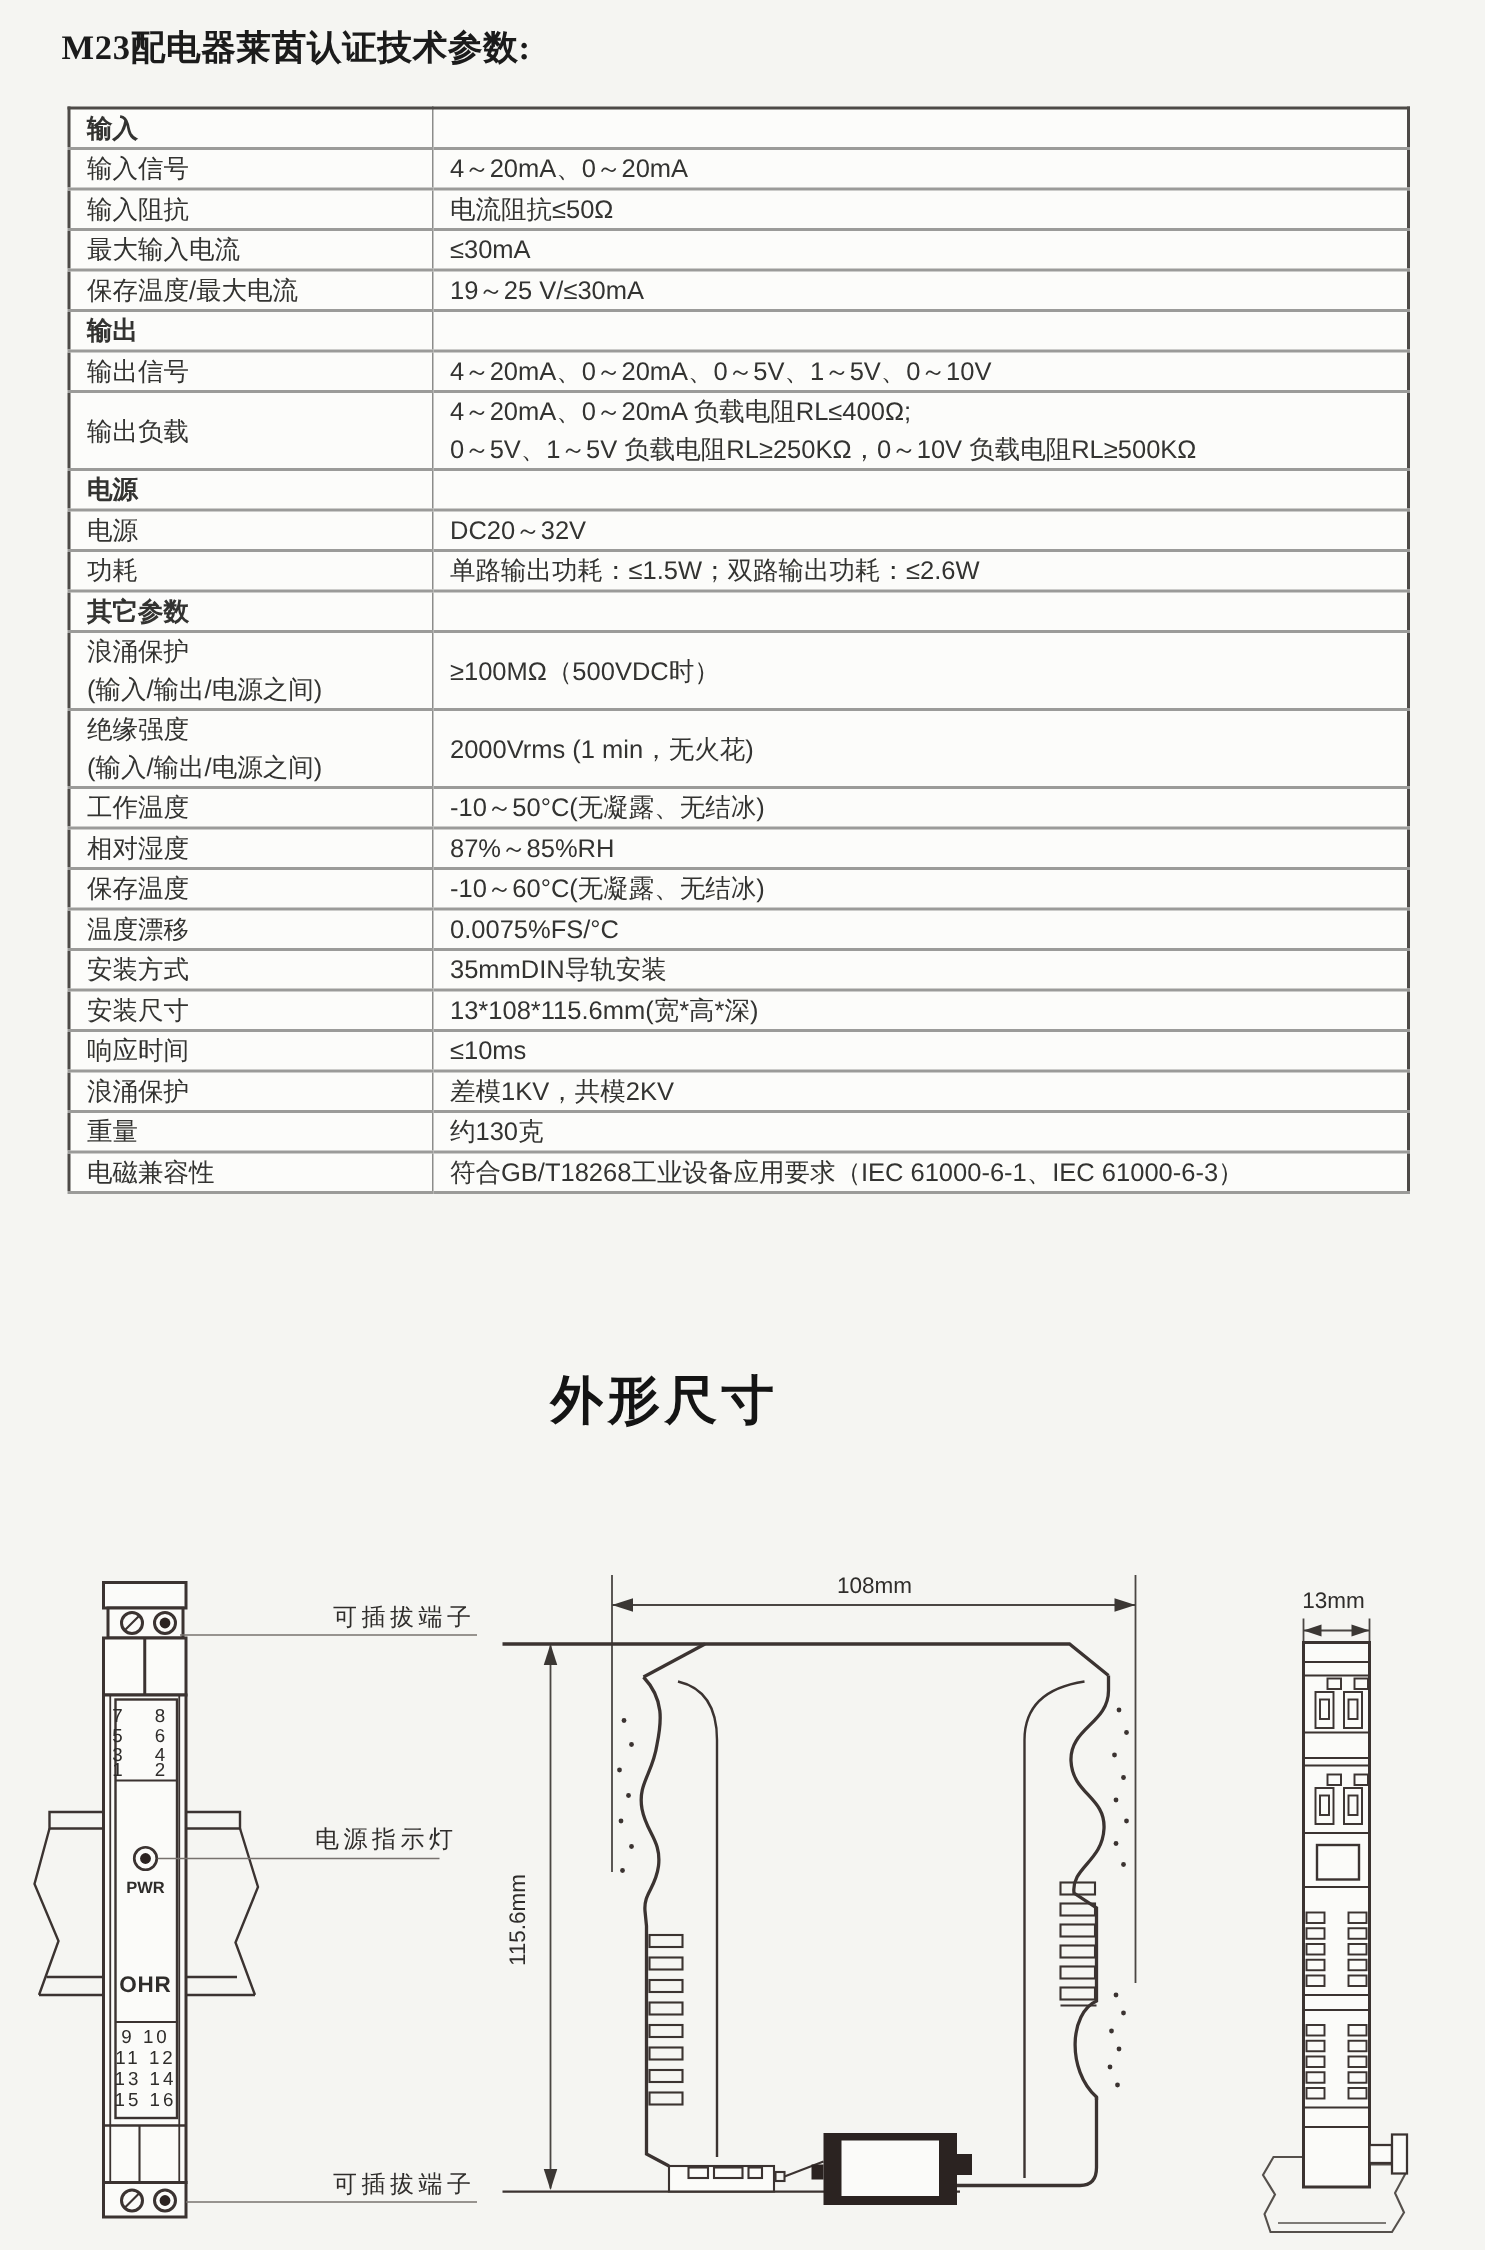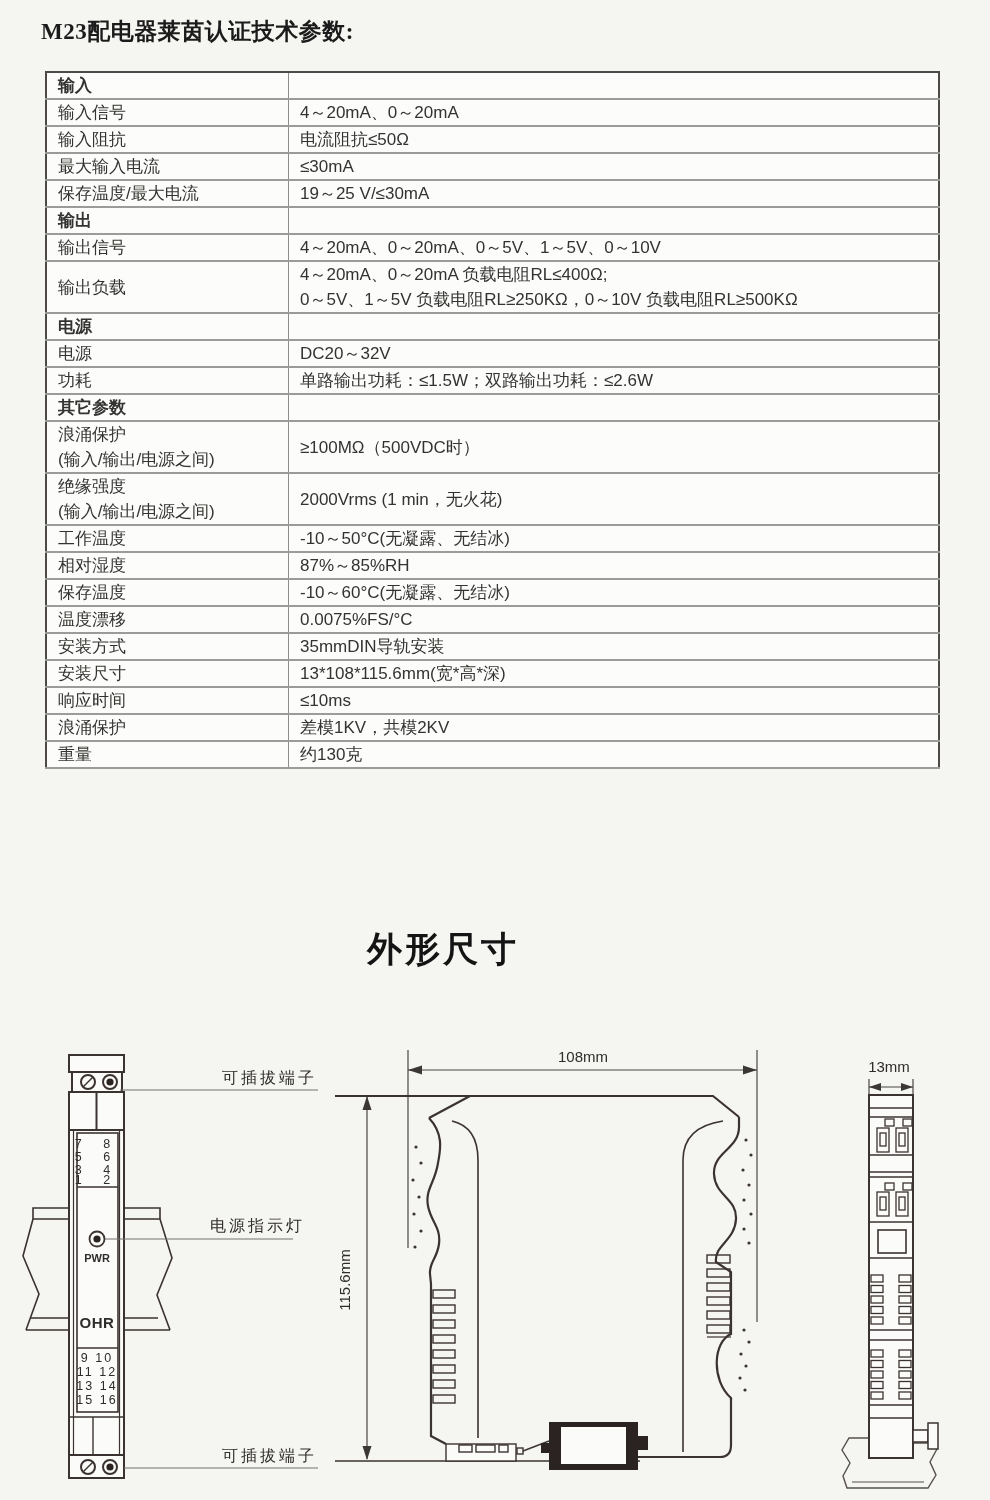--- a/index.html
+++ b/index.html
@@ -22,21 +22,21 @@
   table.spec td{
     border-left:1px solid #8c8c8a;border-right:1px solid #8c8c8a;
     border-bottom:2px solid #9b9b99;border-top:0;
     padding:0 11px;height:24px;line-height:25px;
     vertical-align:middle;white-space:pre-line;
   }
   table.spec td.lbl{width:219px;}
   table.spec tr.sec td.lbl{font-weight:bold;}
   .dim-heading{
     position:absolute;left:0;top:910px;width:886px;text-align:center;
-    font-size:35px;font-weight:bold;color:#141414;letter-spacing:3px;margin-top:16px;
+    font-size:35px;font-weight:bold;color:#141414;letter-spacing:3px;
   }
   .drawings{position:absolute;left:0;top:1030px;}
   svg text{fill:#2f2d2b;}
   .cjk-label{font-size:16px;letter-spacing:3px;}
   .dim-label{font-size:15px;}
   .tnum{font-size:12.5px;}
 </style>
 </head>
 <body>
 
@@ -131,20 +131,24 @@
         <td class="lbl">响应时间</td>
         <td class="val">≤10ms</td>
       </tr>
   <tr>
         <td class="lbl">浪涌保护</td>
         <td class="val">差模1KV，共模2KV</td>
       </tr>
   <tr>
         <td class="lbl">重量</td>
         <td class="val">约130克</td>
+      </tr>
+  <tr>
+        <td class="lbl">电磁兼容性</td>
+        <td class="val">符合GB/T18268工业设备应用要求（IEC 61000-6-1、IEC 61000-6-3）</td>
       </tr>
 </tbody>
   </table>
 
 <div class="dim-heading">外形尺寸</div>
 
 <svg class="drawings" width="990" height="470" viewBox="0 1030 990 470">
 
   <g stroke="#3b3331" fill="none">
 

